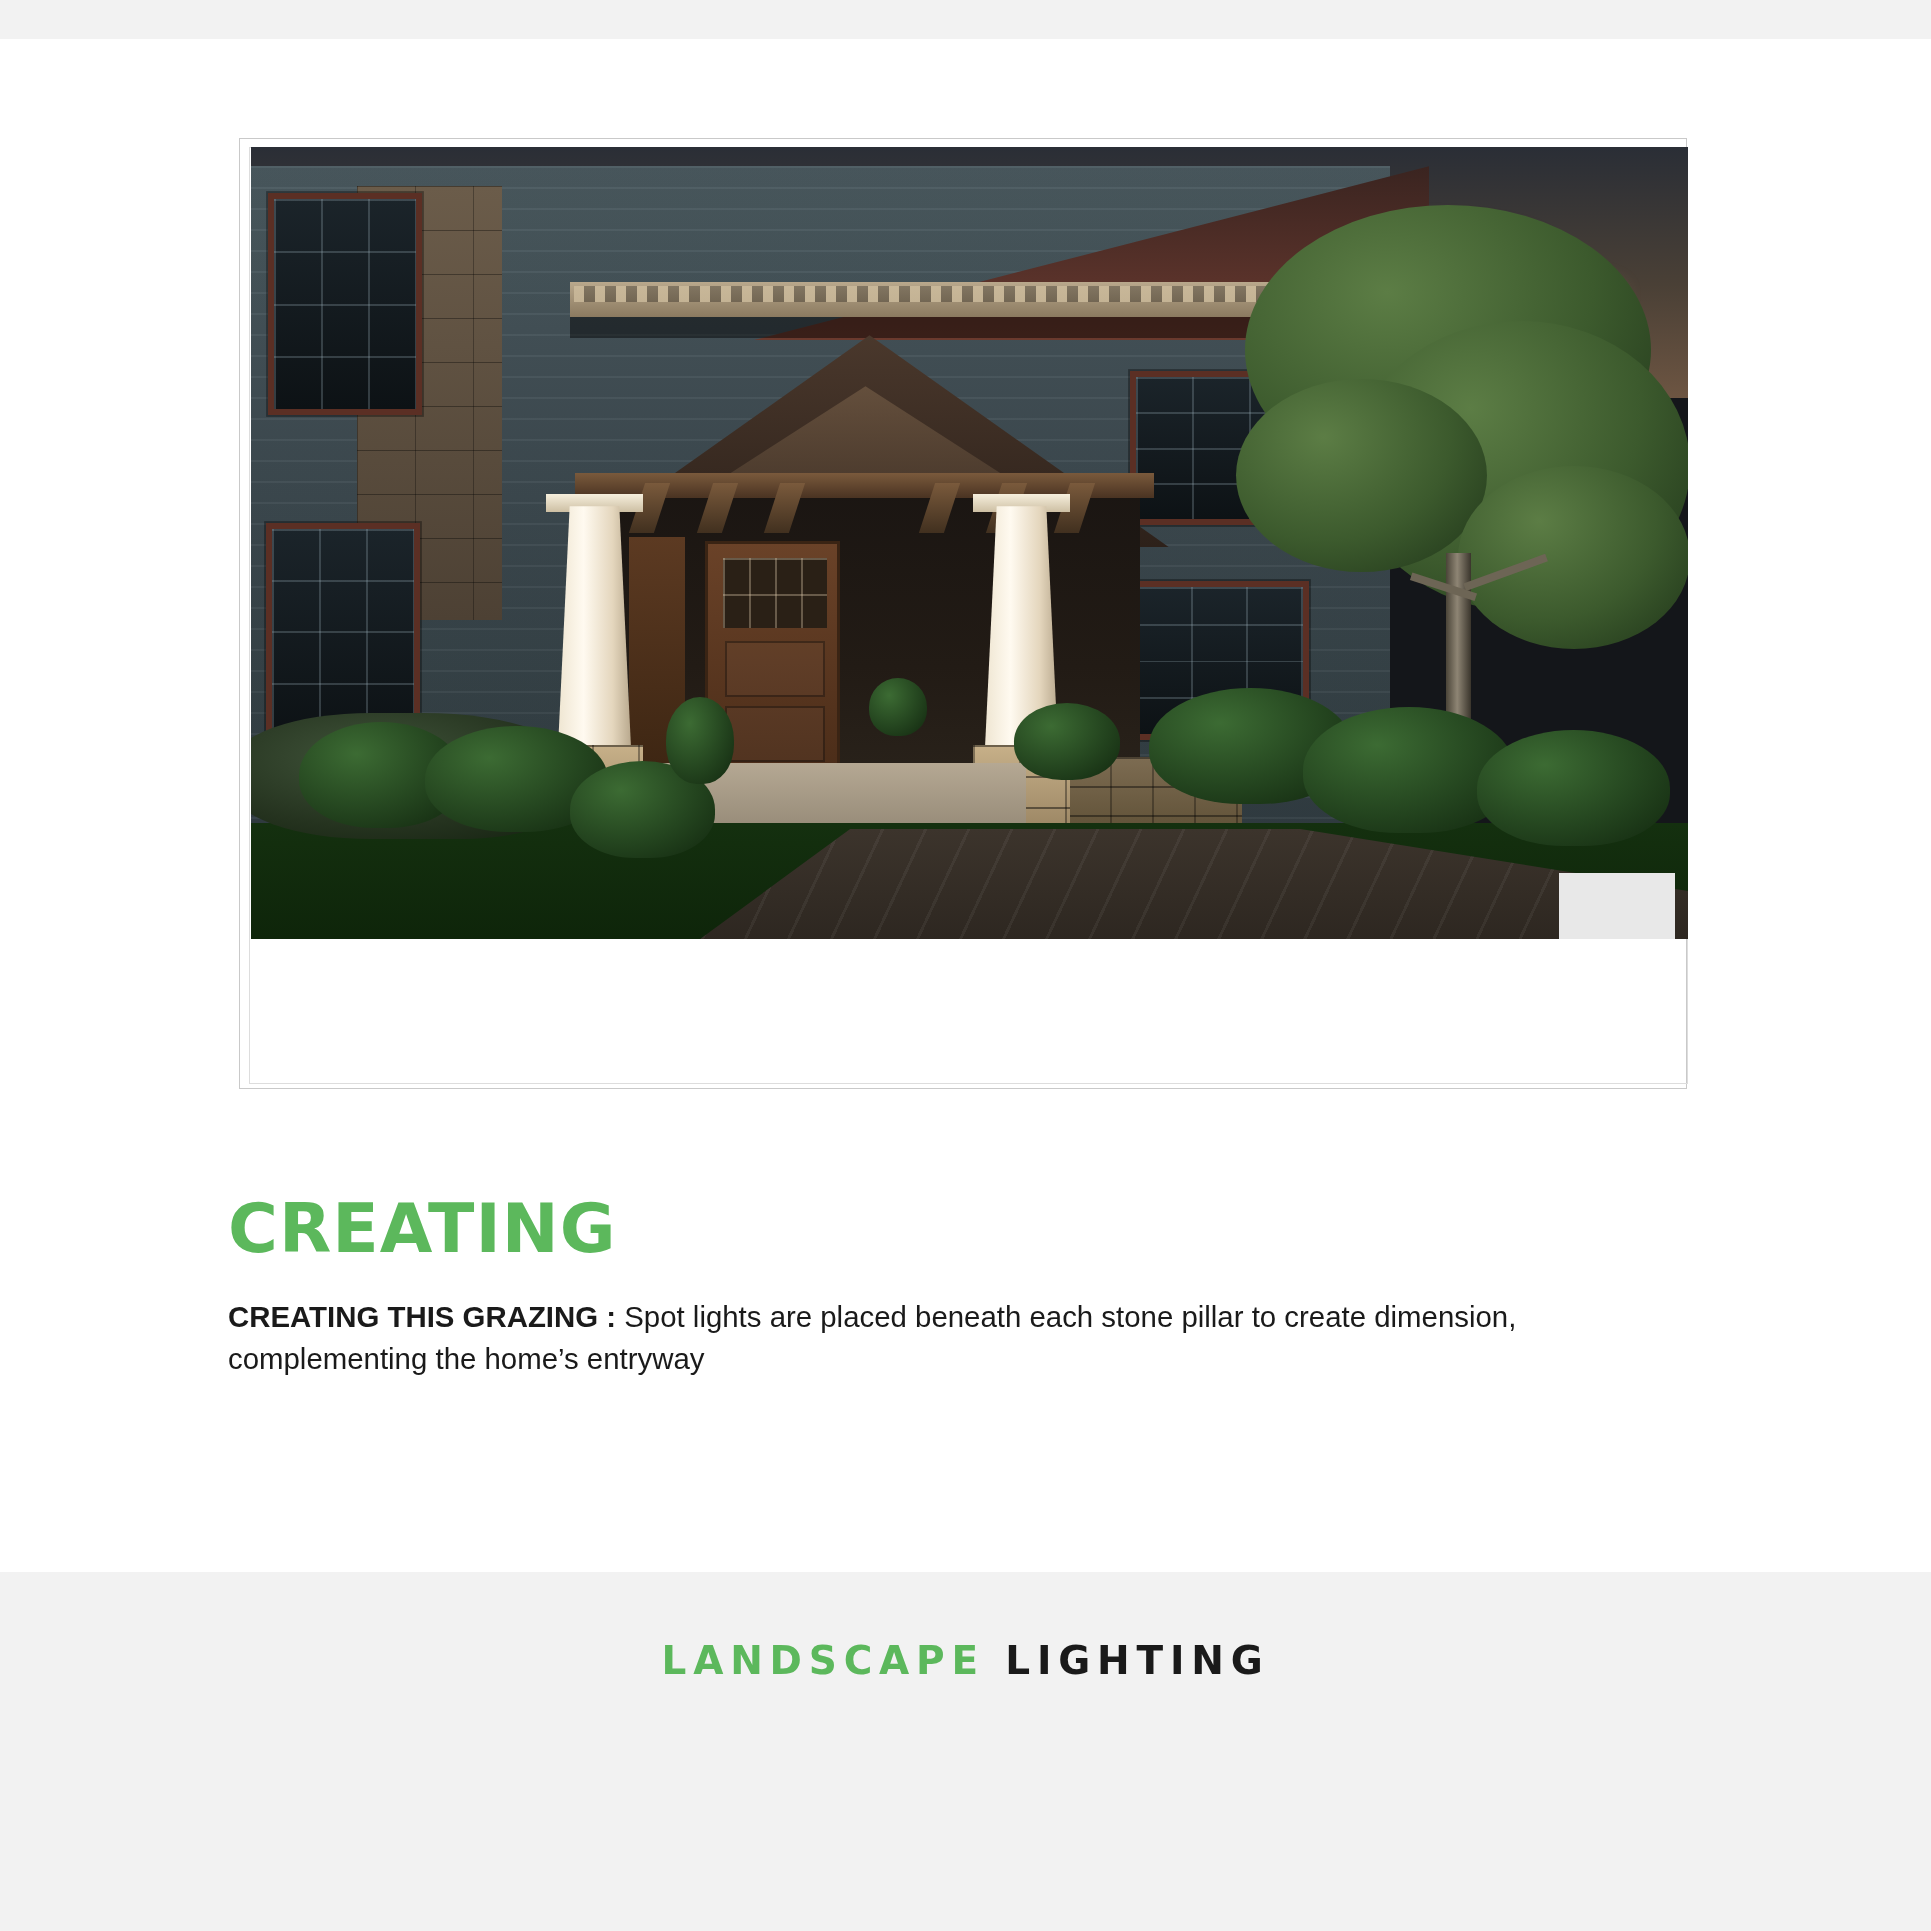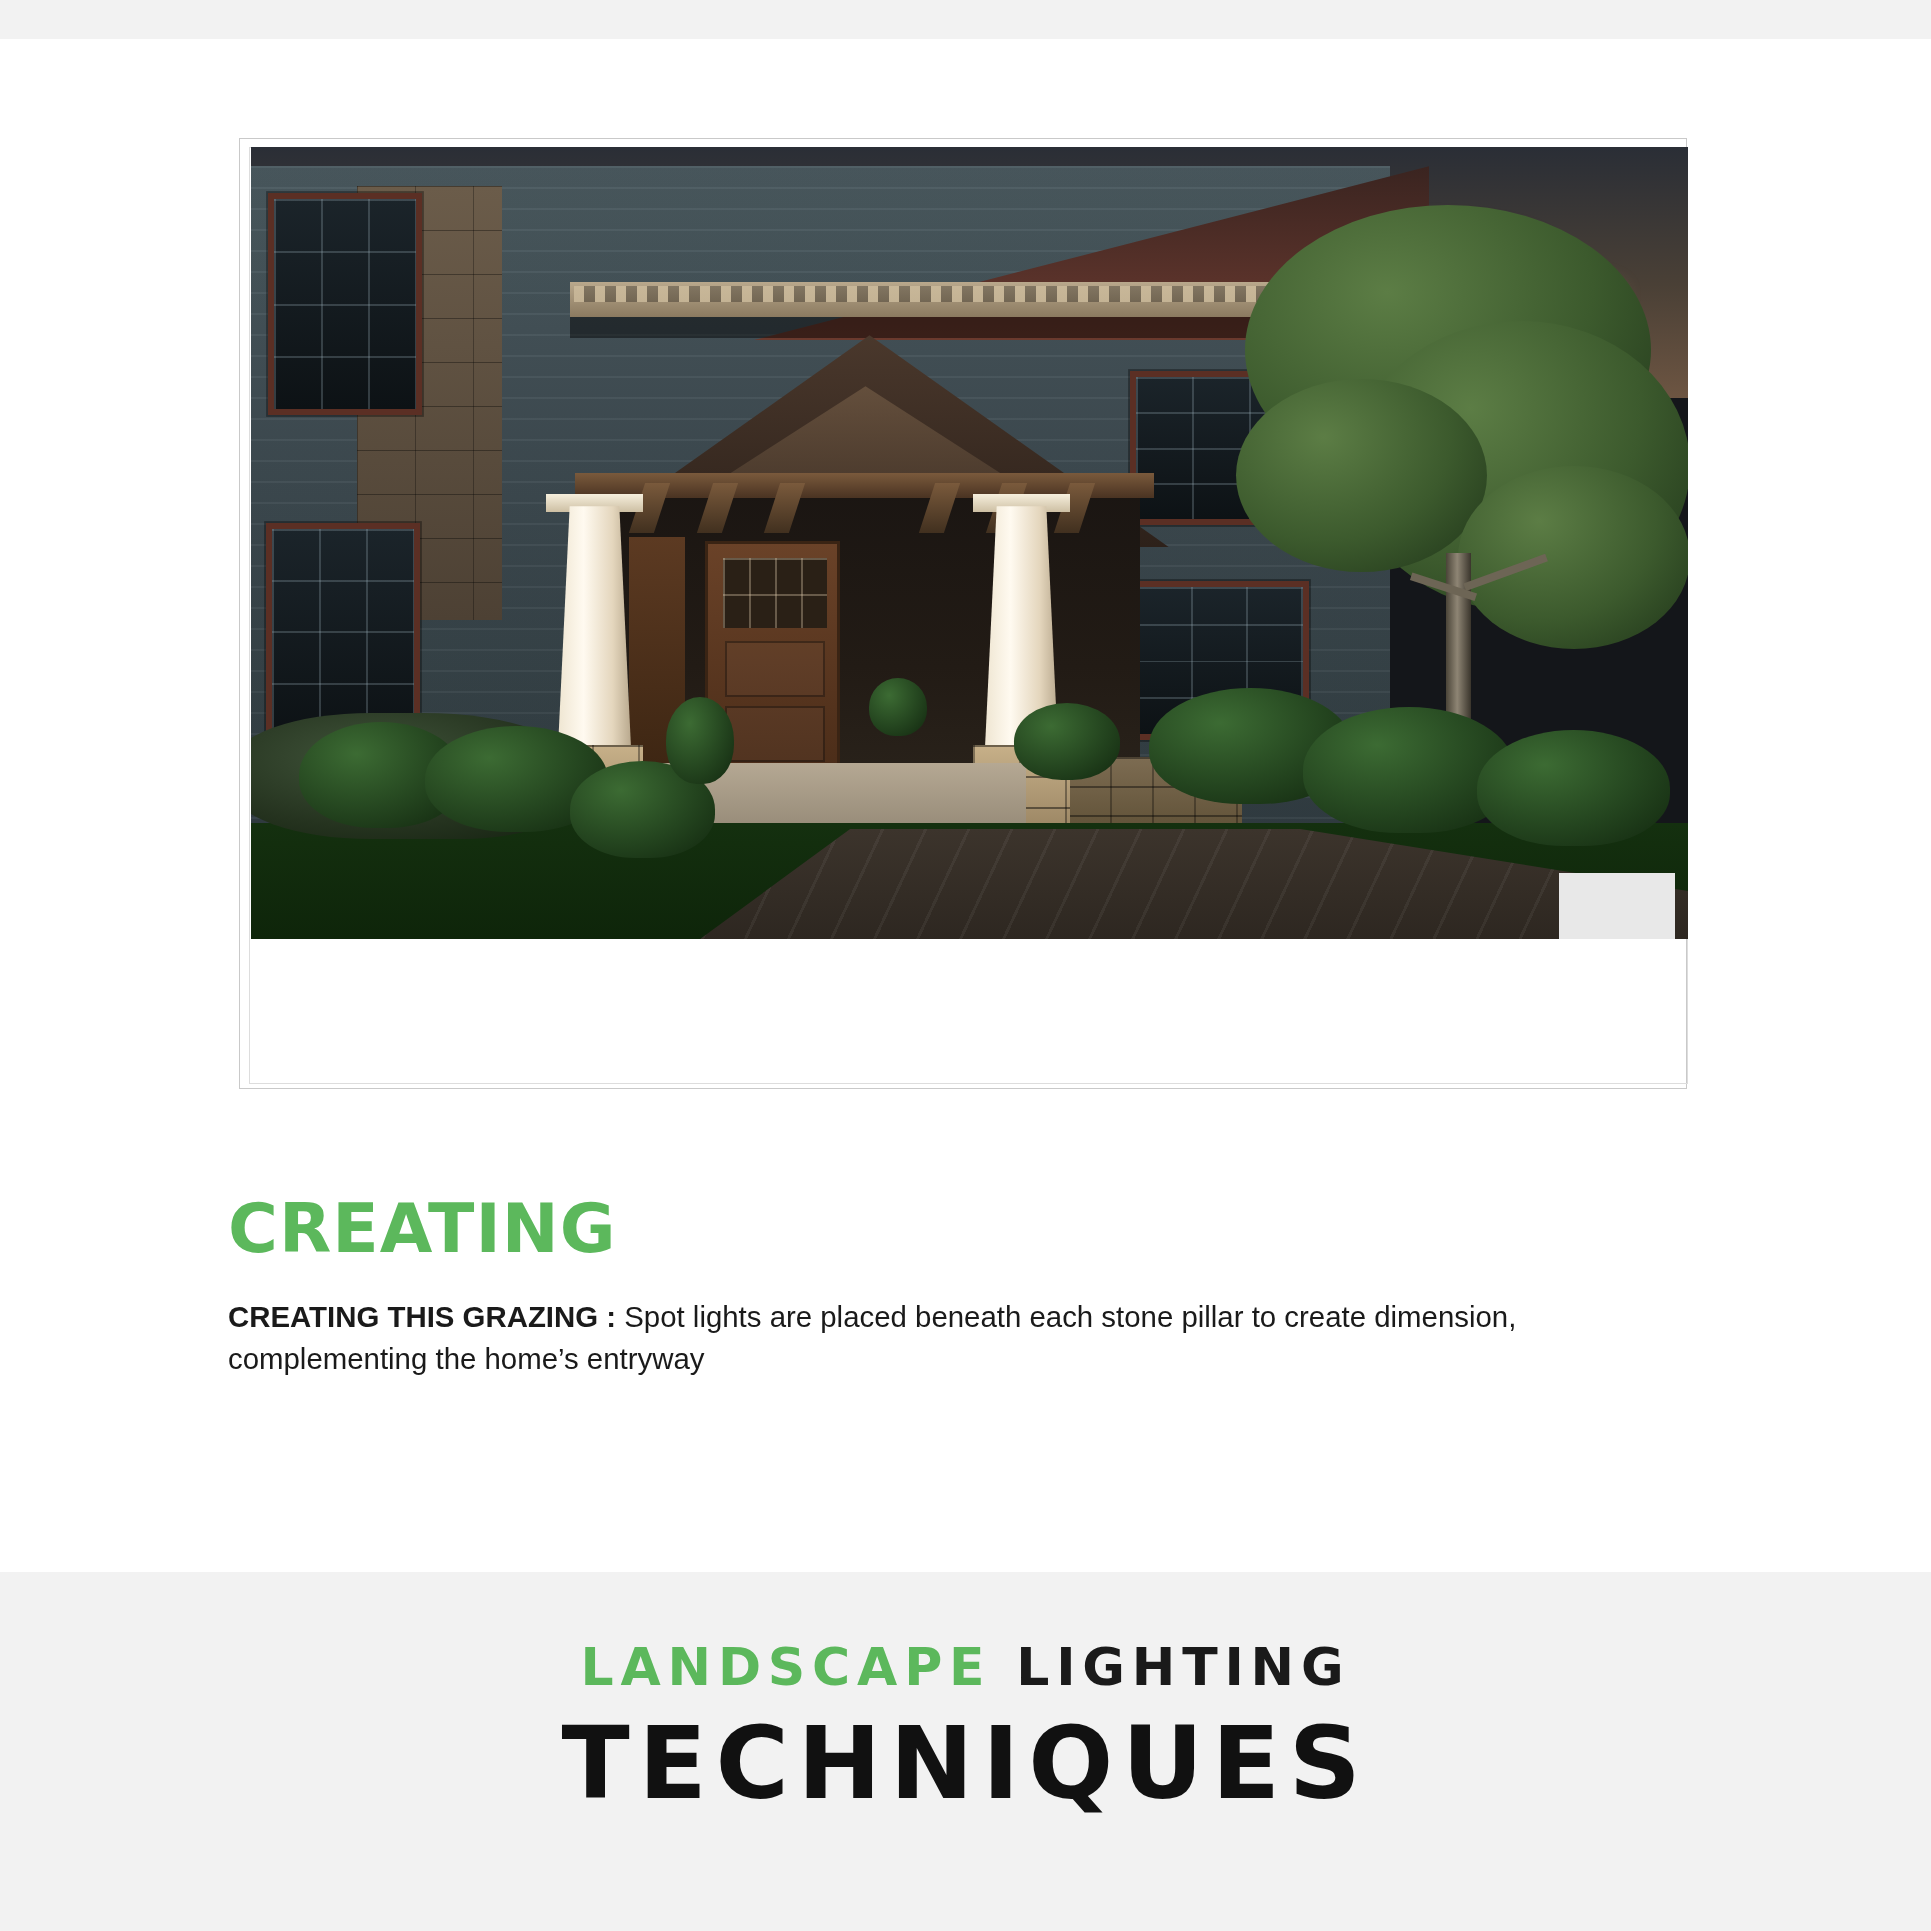--- a/index.html
+++ b/index.html
@@ -382,21 +382,21 @@
   .footer-lockup {
     position: absolute;
     left: 0;
     top: 1641px;
     width: 1931px;
     text-align: center;
   }
   .footer-line1 {
     font-family: "DejaVu Sans", sans-serif;
     font-weight: 700;
-    font-size: 52px;
+    font-size: 39px;
     letter-spacing: 6.8px;
     line-height: 1;
     margin: 0 0 21px 0;
     white-space: nowrap;
   }
   .fl-green { color: #5cb85c; }
   .fl-dark  { color: #1a1a1a; }
   .footer-line2 {
     font-family: "DejaVu Sans", sans-serif;
     font-weight: 700;
@@ -513,17 +513,16 @@
     <h1 class="headline">CREATING</h1>
 
 
     <p class="effect-para"><span class="effect-label">CREATING THIS GRAZING :</span><span> Spot lights are placed beneath each stone pillar to create dimension, complementing the home’s entryway</span></p>
   </div>
 
   <div class="band-bottom"></div>
 
   <div class="footer-lockup">
     <div class="footer-line1"><span class="fl-green">LANDSCAPE</span><span class="fl-dark">&nbsp;</span><span class="fl-dark">LIGHTING</span></div>
-    <div class="footer-line2">TECHNIQUES</div>
   </div>
 
 </div>
 
 
 </body></html>

